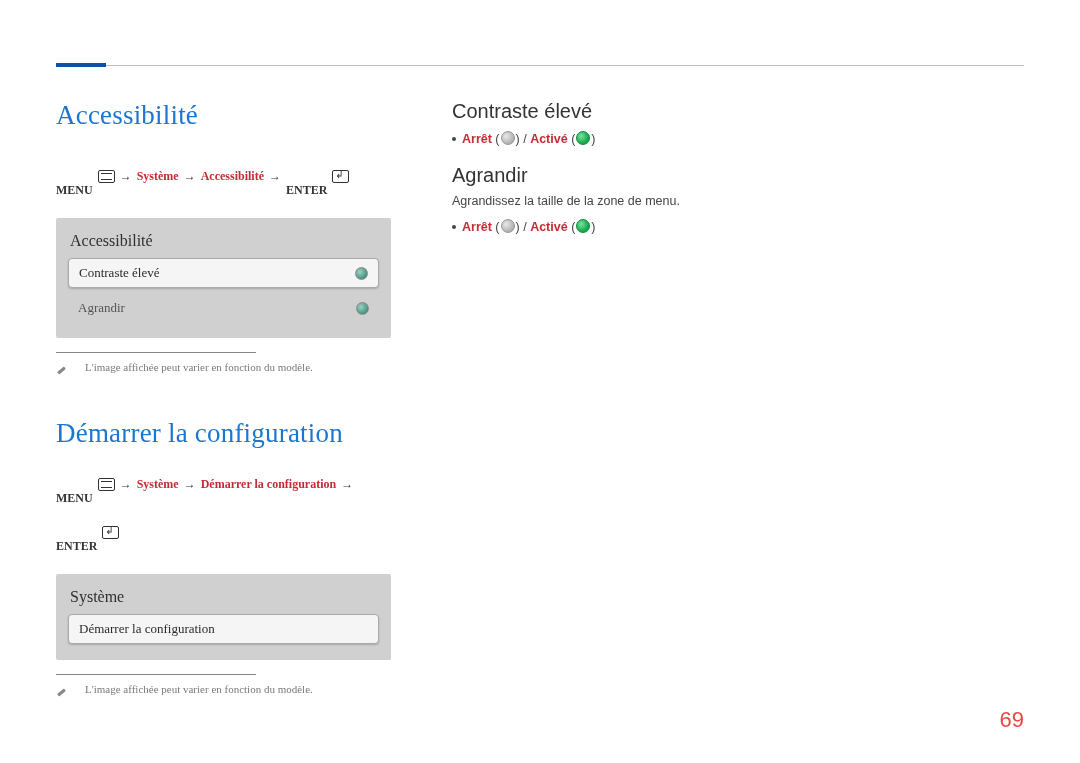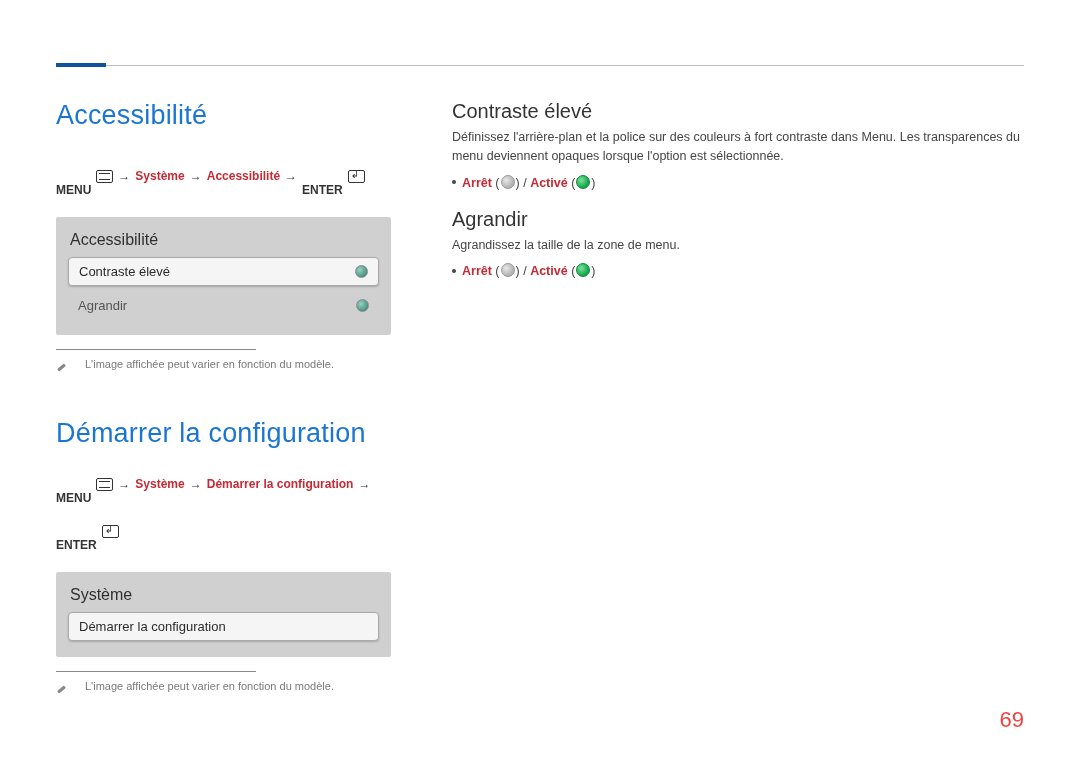--- a/index.html
+++ b/index.html
@@ -30,20 +30,21 @@
     top: 63px;
     left: 56px;
     width: 50px;
     height: 4px;
     background: #10529e;
   }
   .left-col {
     position: absolute;
     left: 56px;
     width: 335px;
+    font-family: Liberation Serif, serif;
   }
   .right-col {
     position: absolute;
     left: 452px;
     right: 56px;
   }
   .h1 {
     font-size: 27px;
     font-weight: 400;
     color: #1b76d2;
@@ -262,21 +263,20 @@
 
     <div class="thin-rule"></div>
     <div class="footnote">
       <span class="pencil-icon"></span>
       <span>L'image affichée peut varier en fonction du modèle.</span>
     </div>
   </div>
 
   <div id="sec1-right" class="right-col">
     <h2 class="h2">Contraste élevé</h2>
-    <p class="para">Définissez l'arrière-plan et la police sur des couleurs à fort contraste dans Menu. Les transparences du menu deviennent opaques lorsque l'option est sélectionnée.</p>
     <div class="bullet-line">
       <span class="dot"></span>
       <span>
         <span class="opt-red">Arrêt</span>
         <span class="opt-paren"> (</span><span class="state-dot grey"></span><span class="opt-paren">) / </span>
         <span class="opt-red">Activé</span>
         <span class="opt-paren"> (</span><span class="state-dot green"></span><span class="opt-paren">)</span>
       </span>
     </div>
 

